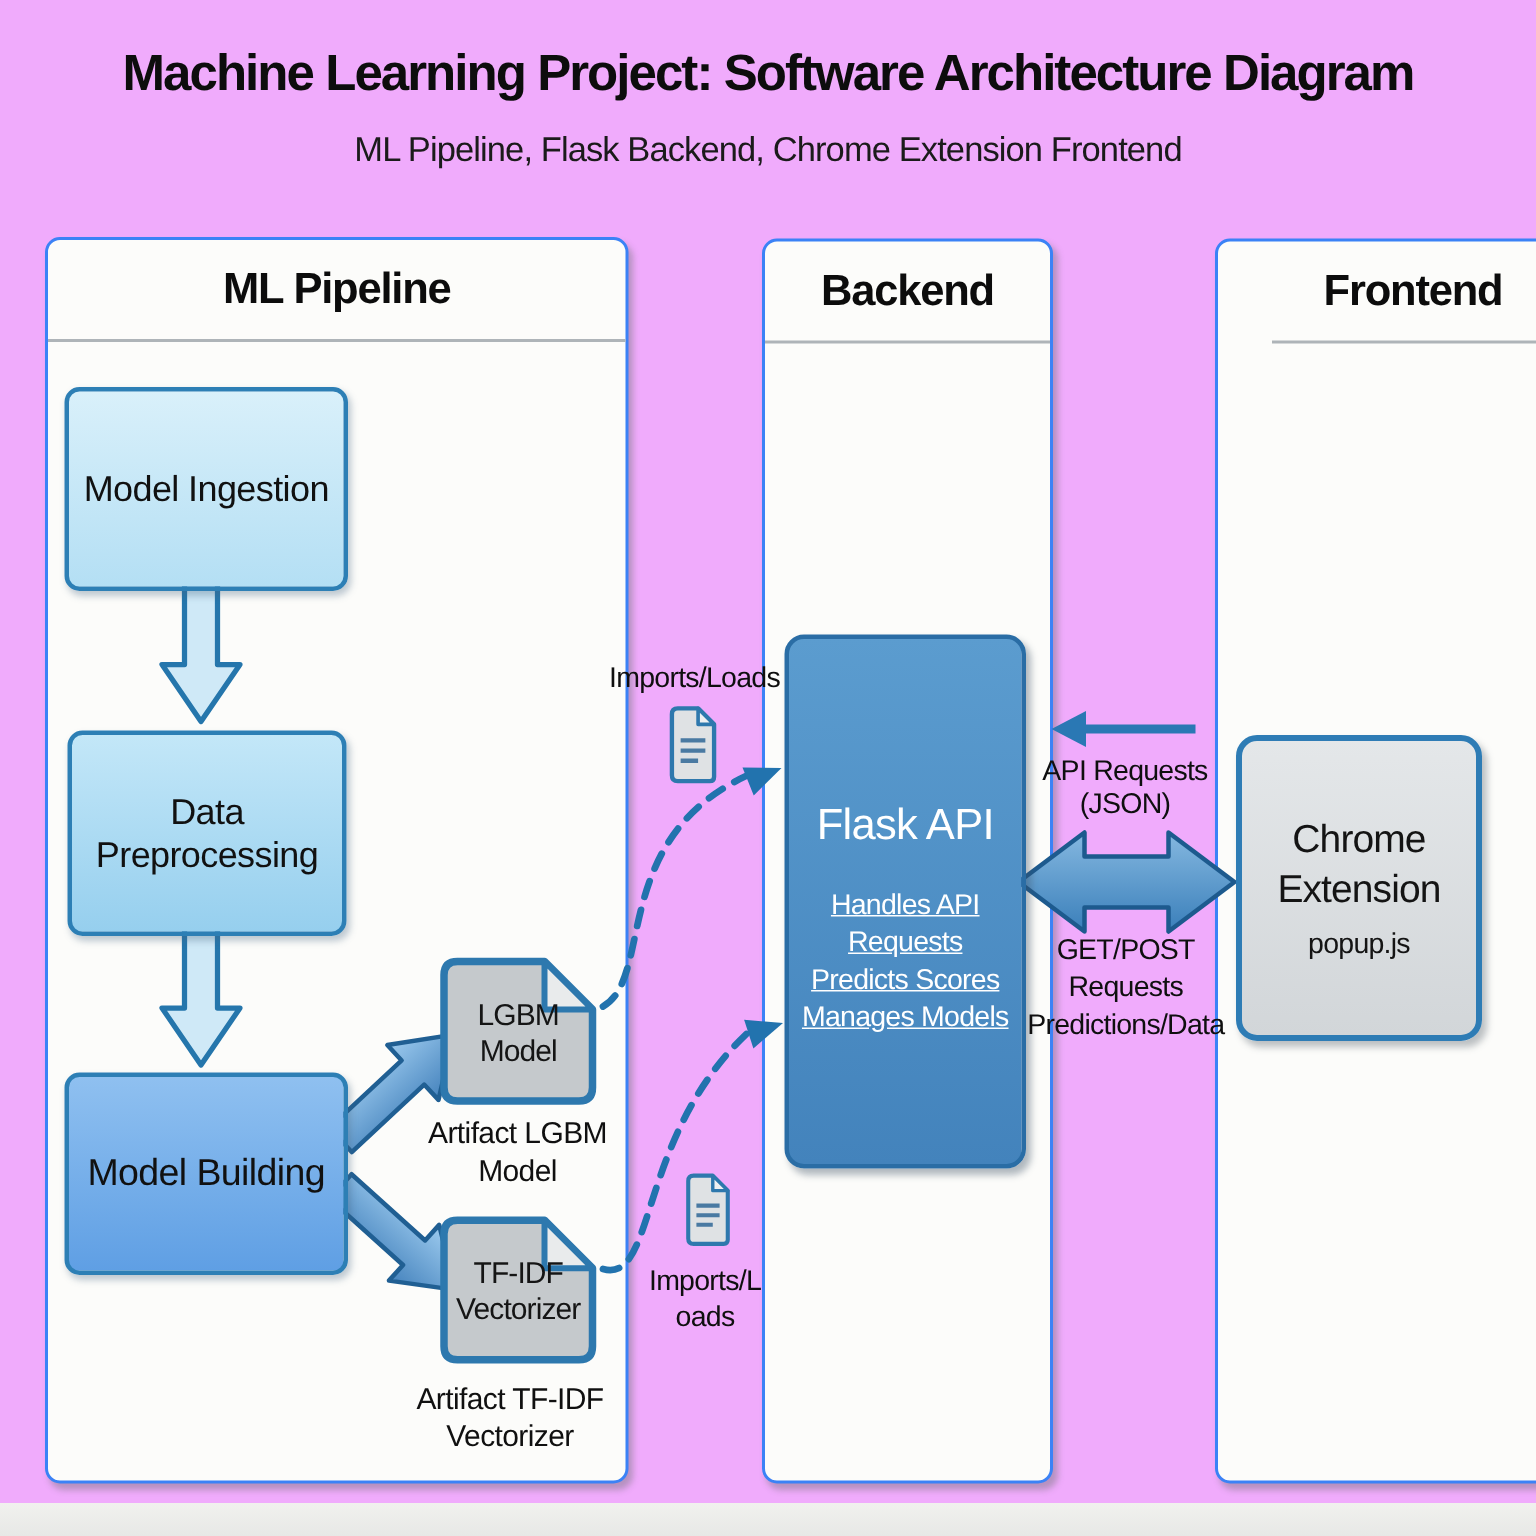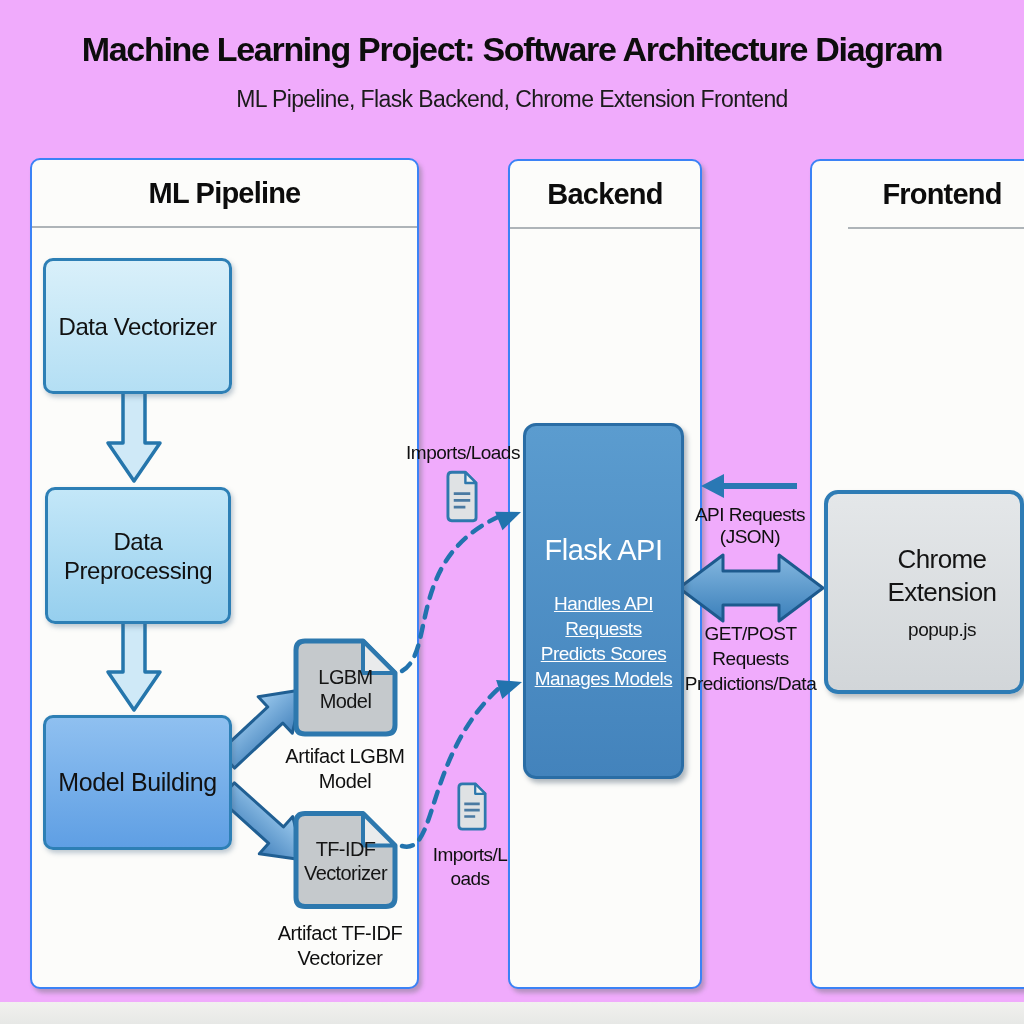--- a/index.html
+++ b/index.html
@@ -56,21 +56,21 @@
   #label-imports-bottom{left:428px;top:843px;width:84px;line-height:24px;overflow-wrap:break-word;}
   #label-api{left:694px;top:504px;width:112px;line-height:22px;}
   #label-getpost{left:680px;top:621px;width:141px;line-height:25px;}
   .docicon{position:absolute;}
   #doc-top{left:446px;top:470px;}
   #doc-bottom{left:457px;top:780px;}
 
   #chrome-box{position:absolute;left:824px;top:490px;width:156px;height:196px;
     background:linear-gradient(180deg,#e4e7e9,#d2d6d9);border:4px solid #2e7cb5;border-radius:14px;
     box-shadow:3px 4px 5px rgba(90,100,110,0.4);display:flex;flex-direction:column;
-    align-items:center;justify-content:center;text-align:center;color:#141414;padding-left:36px;}
+    align-items:center;justify-content:center;text-align:center;color:#141414;}
   .chrome-title{font-size:26px;line-height:33px;max-width:128px;letter-spacing:-0.6px;}
   .chrome-sub{font-size:19px;margin-top:10px;letter-spacing:-0.5px;}
 
   .footer-strip{position:absolute;left:0;top:1002px;width:1024px;height:22px;
     background:linear-gradient(180deg,#f1f1ee,#e7e8e6);}
 </style>
 </head>
 <body>
 
 <div class="canvas">
@@ -111,21 +111,21 @@
     <path d="M 402 846 C 438 856, 424 758, 499 688" fill="none" stroke="#2273ae" stroke-width="4.5" stroke-dasharray="11 9" stroke-linecap="round"></path>
     <polygon points="0,0 -24,-10 -24,10" transform="translate(522,682) rotate(-18)" fill="#2273ae"></polygon>
 
     <line x1="797" y1="486" x2="718" y2="486" stroke="#2a78b4" stroke-width="6"></line>
     <polygon points="701,486 724,474 724,498" fill="#2a78b4"></polygon>
 
     <polygon points="679,588 723,555 723,571 779,571 779,555 823,588 779,621 779,605 723,605 723,621" fill="url(#dblgrad)" stroke="#1d5a8e" stroke-width="3" stroke-linejoin="round"></polygon>
   </svg>
 
   <div class="node" id="node-ingestion">
-    <span class="node-label">Data Vectorizer</span>
+    <span class="node-label">Model Ingestion</span>
   </div>
   <div class="node" id="node-preprocessing">
     <span class="node-label">Data Preprocessing</span>
   </div>
   <div class="node" id="node-building">
     <span class="node-label">Model Building</span>
   </div>
 
   <div class="artifact" id="artifact-lgbm">
     <svg width="105" height="99" viewBox="0 0 105 99">

